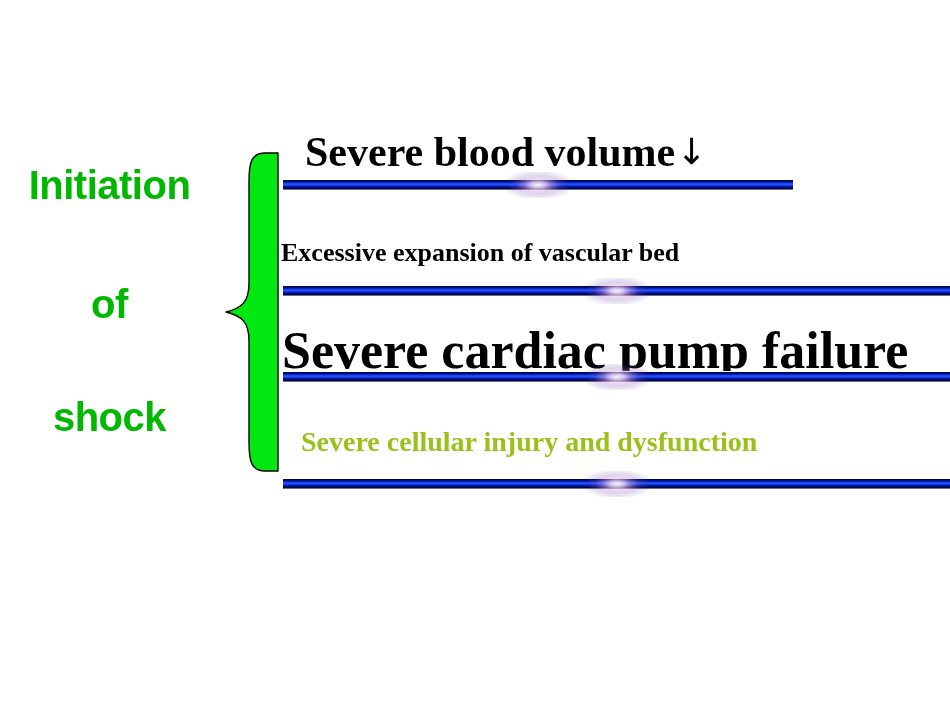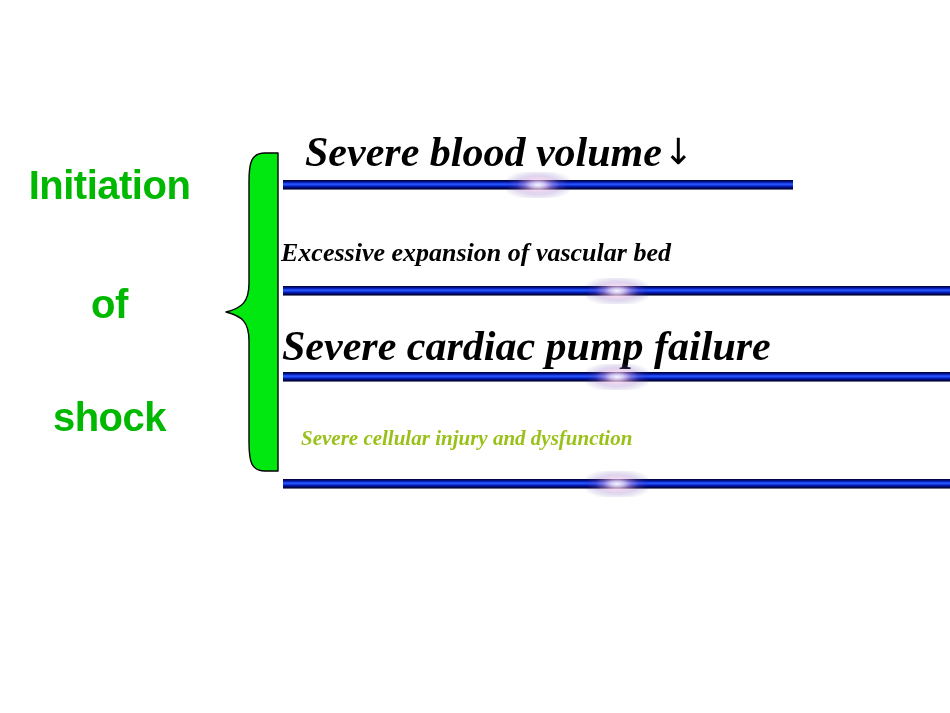--- a/index.html
+++ b/index.html
@@ -56,36 +56,35 @@
   }
   .brace svg { display: block; width: 56px; height: 320px; }
 
   
   .rows {
     position: absolute;
     left: 0;
     top: 0;
     width: 950px;
     height: 713px;
-    font-style: italic;
   }
 
   .row-text {
     position: absolute;
     font-family: "Liberation Serif", serif;
     font-weight: bold;
     color: #000000;
     white-space: nowrap;
     line-height: 1.0;
   }
 
   .row-text.t0 { left: 305px; top: 131px; font-size: 42px; }
   .row-text.t1 { left: 281px; top: 240px; font-size: 26px; }
-  .row-text.t2 { left: 282px; top: 325px; font-size: 42px; }
-  .row-text.t3 { left: 301px; top: 428px; font-size: 21px; color: #9ac11a; }
+  .row-text.t2 { left: 282px; top: 325px; font-size: 52px; }
+  .row-text.t3 { left: 301px; top: 428px; font-size: 28px; color: #9ac11a; }
 
   .arrow-down {
     font-family: "DejaVu Sans", sans-serif;
     font-weight: normal;
     font-size: 36px;
     vertical-align: 2px;
     margin-left: 1px;
   }
 
   

